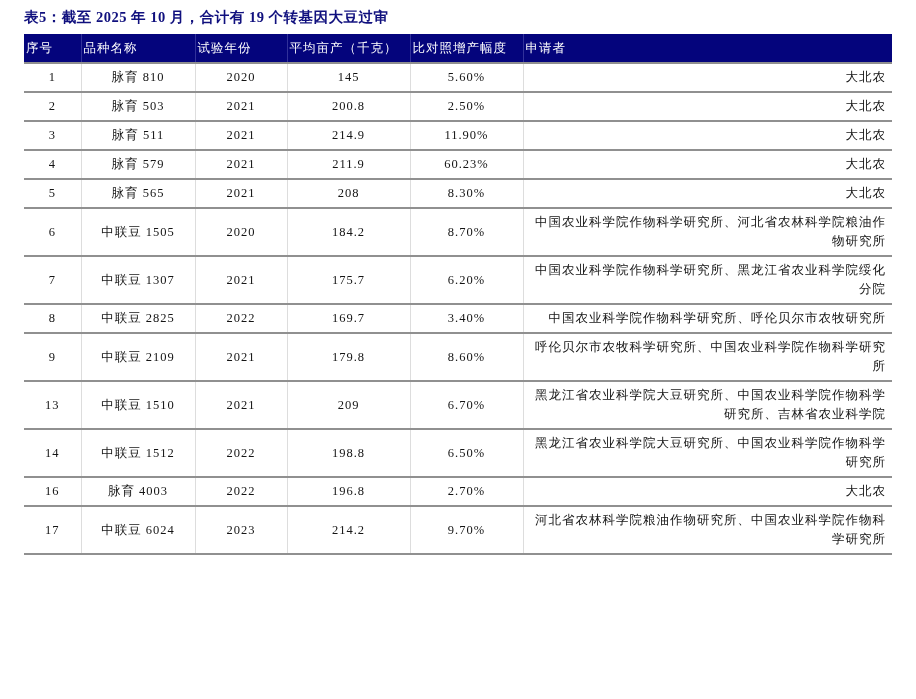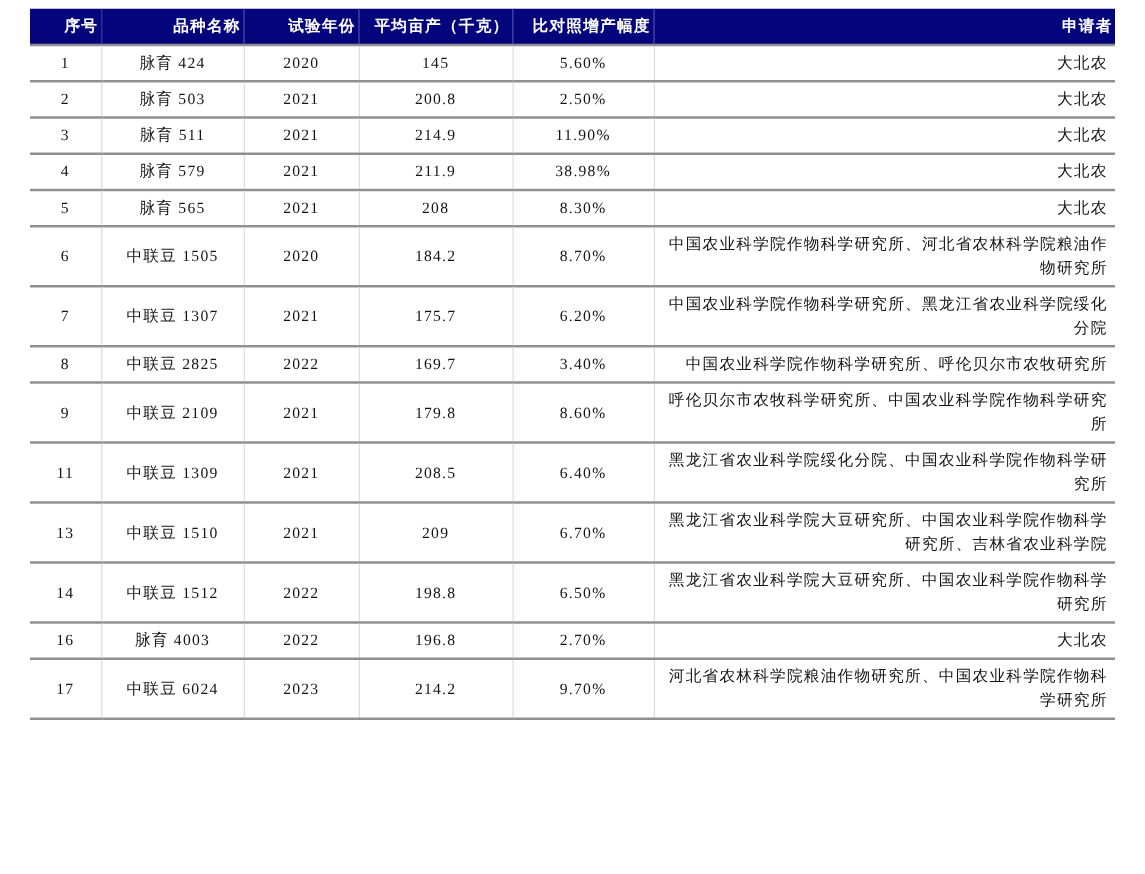--- a/index.html
+++ b/index.html
@@ -26,25 +26,25 @@
     line-height: 20px;
   }
   table.data-table {
     border-collapse: collapse;
     table-layout: fixed;
     width: 868px;
   }
   table.data-table thead th {
     background: #04047c;
     color: #ffffff;
-    font-weight: bold;
+    font-weight: normal;
     font-size: 12.5px;
     height: 24px;
     padding: 2px 2px;
-    text-align: right;
+    text-align: left;
     border-right: 1px solid #31319a;
     border-bottom: 2px solid #8f8f8f;
     letter-spacing: 1px;
   }
   table.data-table thead th:last-child {
     border-right: none;
     margin-left: 24px;
   }
   table.data-table tbody td {
     font-size: 12.5px;
@@ -60,20 +60,21 @@
   table.data-table tbody td:last-child {
     border-right: none;
     text-align: right;
   }
 </style>
 </head>
 <body>
 
 <div class="page">
 
+  <div class="table-title">表5：截至 2025 年 10 月，合计有 19 个转基因大豆过审</div>
 
   <table class="data-table">
     <colgroup>
       <col style="width:57px">
       <col style="width:114px">
       <col style="width:92px">
       <col style="width:123px">
       <col style="width:113px">
       <col style="width:369px">
     </colgroup>
@@ -83,21 +84,21 @@
         <th>品种名称</th>
         <th>试验年份</th>
         <th>平均亩产（千克）</th>
         <th>比对照增产幅度</th>
         <th>申请者</th>
       </tr>
     </thead>
     <tbody>
         <tr>
           <td>1</td>
-          <td>脉育 424</td>
+          <td>脉育 810</td>
           <td>2020</td>
           <td>145</td>
           <td>5.60%</td>
           <td>大北农</td>
         </tr>
         <tr>
           <td>2</td>
           <td>脉育 503</td>
           <td>2021</td>
           <td>200.8</td>
@@ -110,21 +111,21 @@
           <td>2021</td>
           <td>214.9</td>
           <td>11.90%</td>
           <td>大北农</td>
         </tr>
         <tr>
           <td>4</td>
           <td>脉育 579</td>
           <td>2021</td>
           <td>211.9</td>
-          <td>38.98%</td>
+          <td>60.23%</td>
           <td>大北农</td>
         </tr>
         <tr>
           <td>5</td>
           <td>脉育 565</td>
           <td>2021</td>
           <td>208</td>
           <td>8.30%</td>
           <td>大北农</td>
         </tr>
@@ -154,28 +155,20 @@
         </tr>
         <tr>
           <td>9</td>
           <td>中联豆 2109</td>
           <td>2021</td>
           <td>179.8</td>
           <td>8.60%</td>
           <td>呼伦贝尔市农牧科学研究所、中国农业科学院作物科学研究所</td>
         </tr>
         <tr>
-          <td>11</td>
-          <td>中联豆 1309</td>
-          <td>2021</td>
-          <td>208.5</td>
-          <td>6.40%</td>
-          <td>黑龙江省农业科学院绥化分院、中国农业科学院作物科学研究所</td>
-        </tr>
-        <tr>
           <td>13</td>
           <td>中联豆 1510</td>
           <td>2021</td>
           <td>209</td>
           <td>6.70%</td>
           <td>黑龙江省农业科学院大豆研究所、中国农业科学院作物科学研究所、吉林省农业科学院</td>
         </tr>
         <tr>
           <td>14</td>
           <td>中联豆 1512</td>

